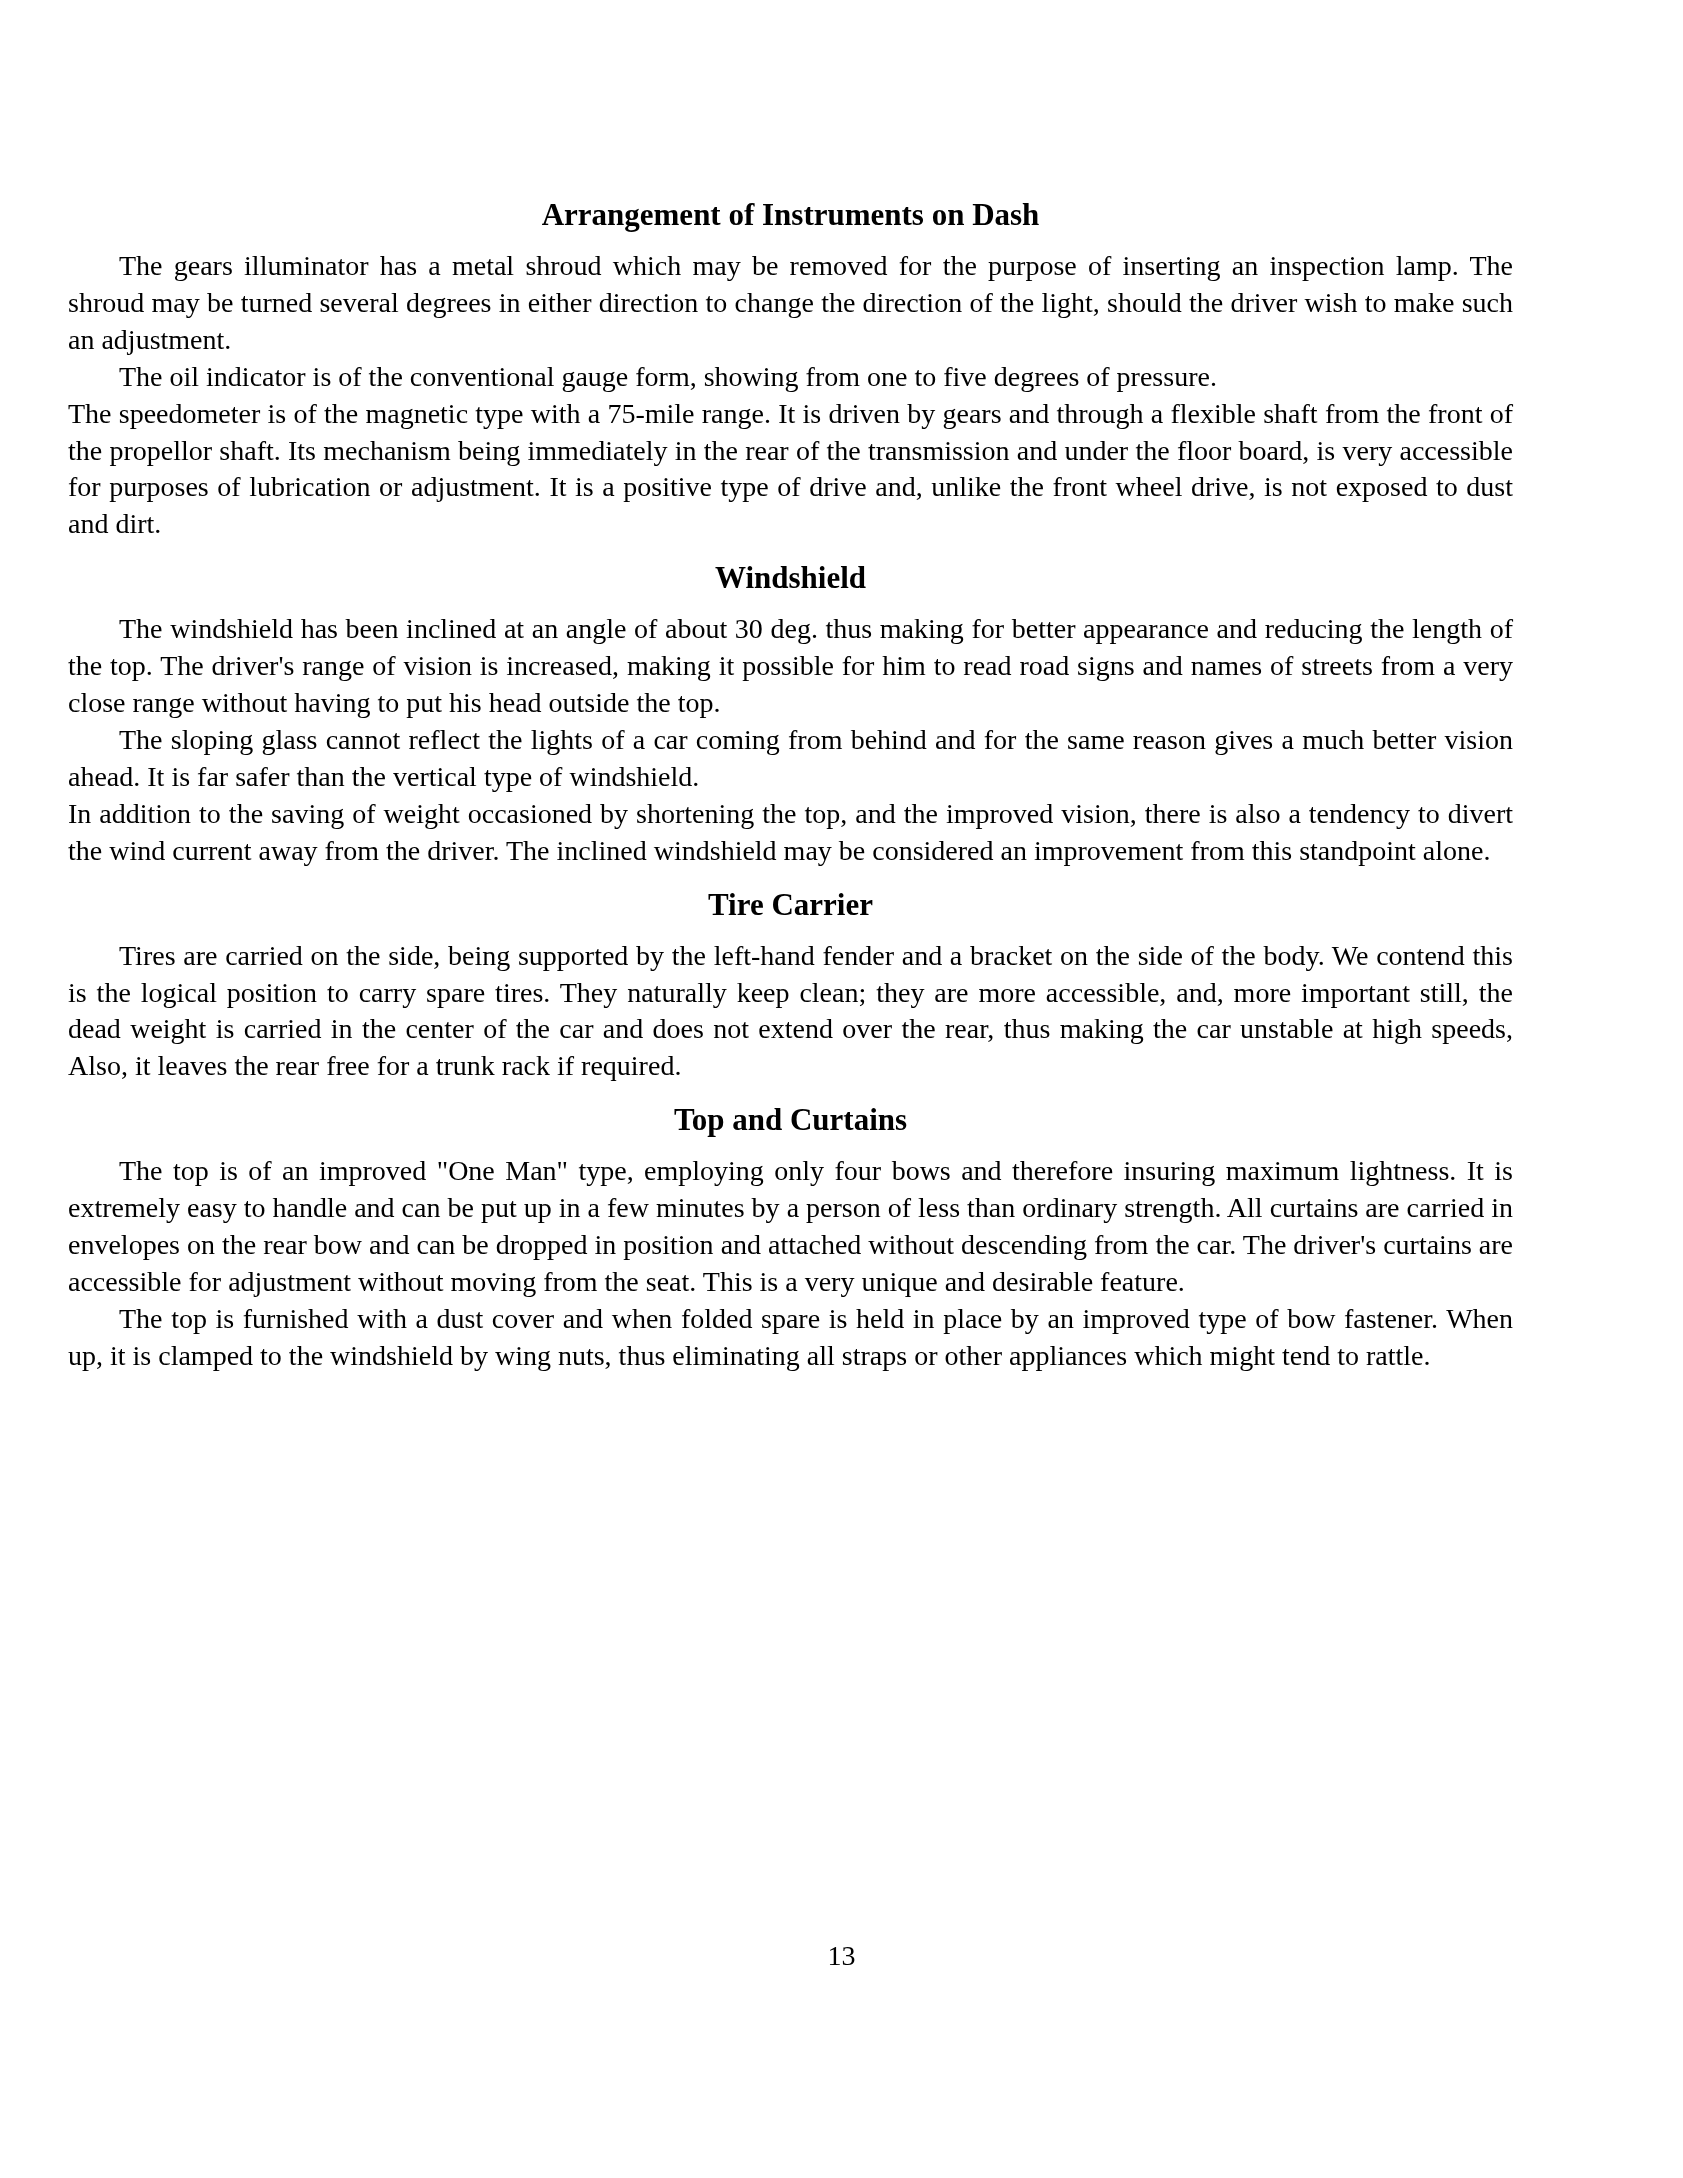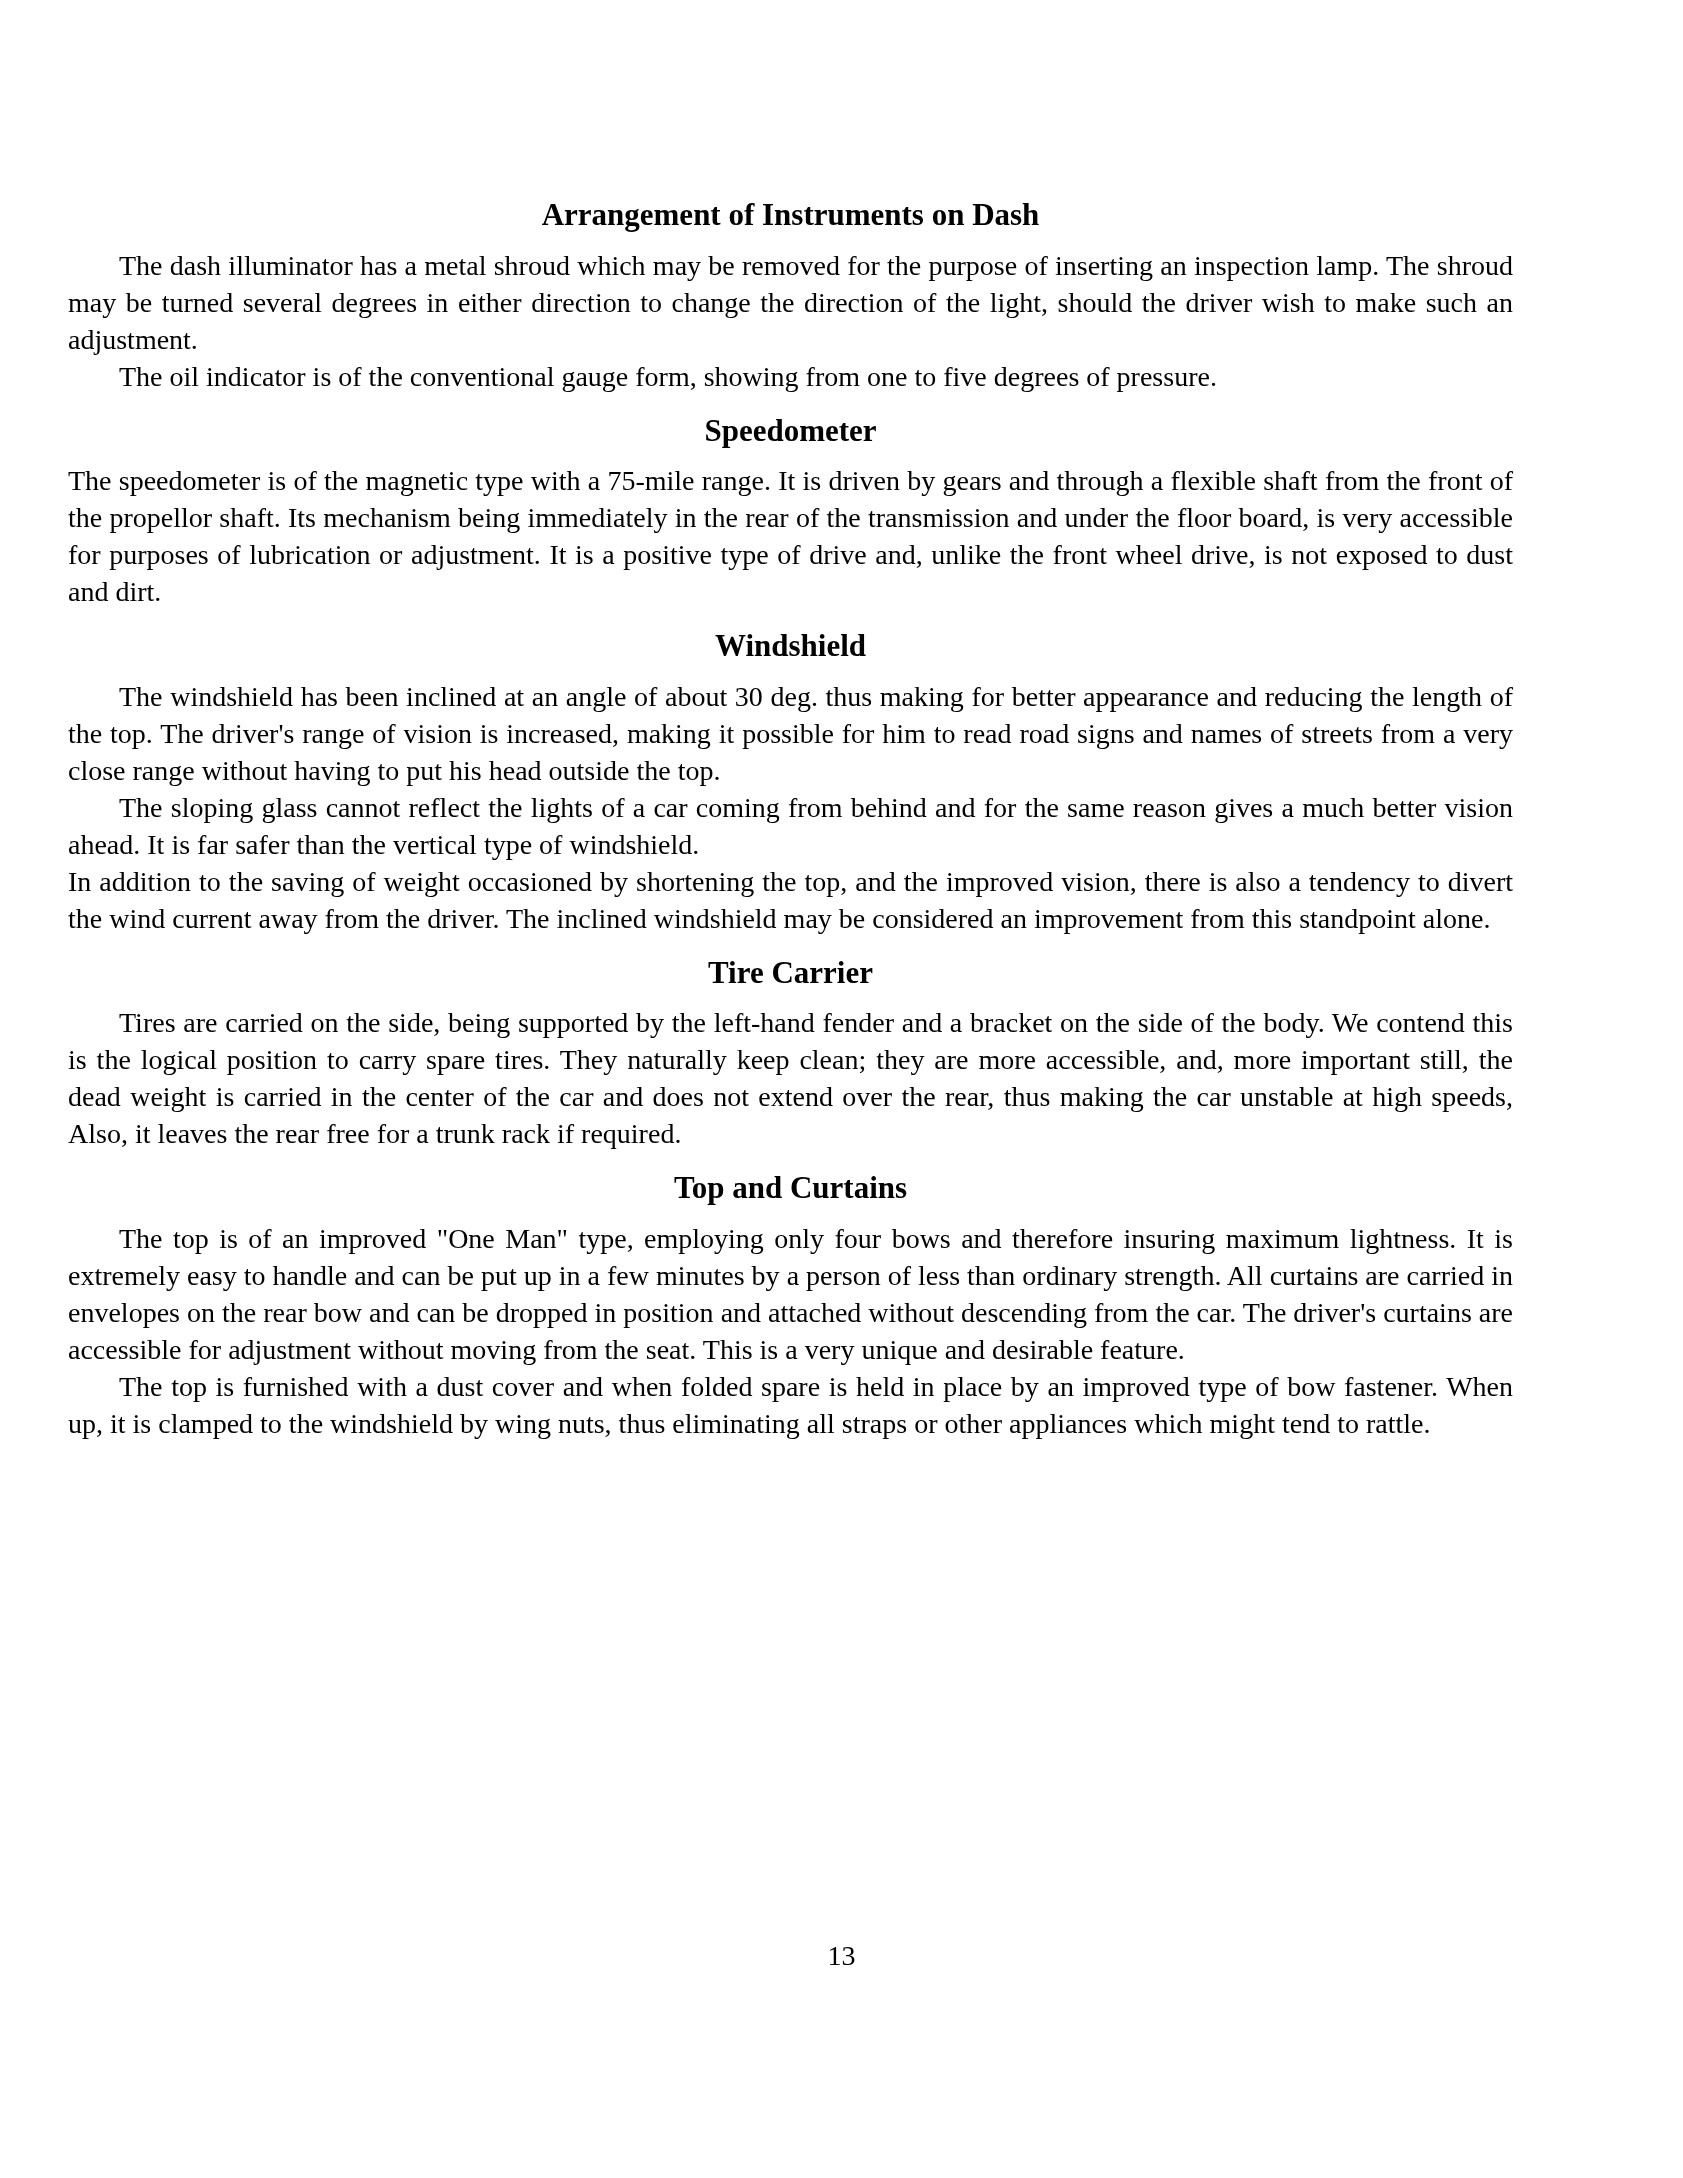--- a/index.html
+++ b/index.html
@@ -51,26 +51,25 @@
     line-height: 1.3;
   }
 </style>
 </head>
 <body>
 
 <div class="page">
 
   <section>
     <h2 class="section-heading first">Arrangement of Instruments on Dash</h2>
-    <p class="para indent">The dash illuminator has a metal shroud which may be removed for the purpose of inserting an inspection lamp. The shroud may be turned several degrees in either direction to change the direction of the light, should the driver wish to make such an adjustment.</p>
+    <p class="para indent">The gears illuminator has a metal shroud which may be removed for the purpose of inserting an inspection lamp. The shroud may be turned several degrees in either direction to change the direction of the light, should the driver wish to make such an adjustment.</p>
     <p class="para indent">The oil indicator is of the conventional gauge form, showing from one to five degrees of pressure.</p>
   </section>
 
   <section>
-    <h2 class="section-heading">Speedometer</h2>
     <p class="para">The speedometer is of the magnetic type with a 75-mile range. It is driven by gears and through a flexible shaft from the front of the propellor shaft. Its mechanism being immediately in the rear of the transmission and under the floor board, is very accessible for purposes of lubrication or adjustment. It is a positive type of drive and, unlike the front wheel drive, is not exposed to dust and dirt.</p>
   </section>
 
   <section>
     <h2 class="section-heading">Windshield</h2>
     <p class="para indent">The windshield has been inclined at an angle of about 30 deg. thus making for better appearance and reducing the length of the top. The driver's range of vision is increased, making it possible for him to read road signs and names of streets from a very close range without having to put his head outside the top.</p>
     <p class="para indent">The sloping glass cannot reflect the lights of a car coming from behind and for the same reason gives a much better vision ahead. It is far safer than the vertical type of windshield.</p>
     <p class="para">In addition to the saving of weight occasioned by shortening the top, and the improved vision, there is also a tendency to divert the wind current away from the driver. The inclined windshield may be considered an improvement from this standpoint alone.</p>
   </section>
 

